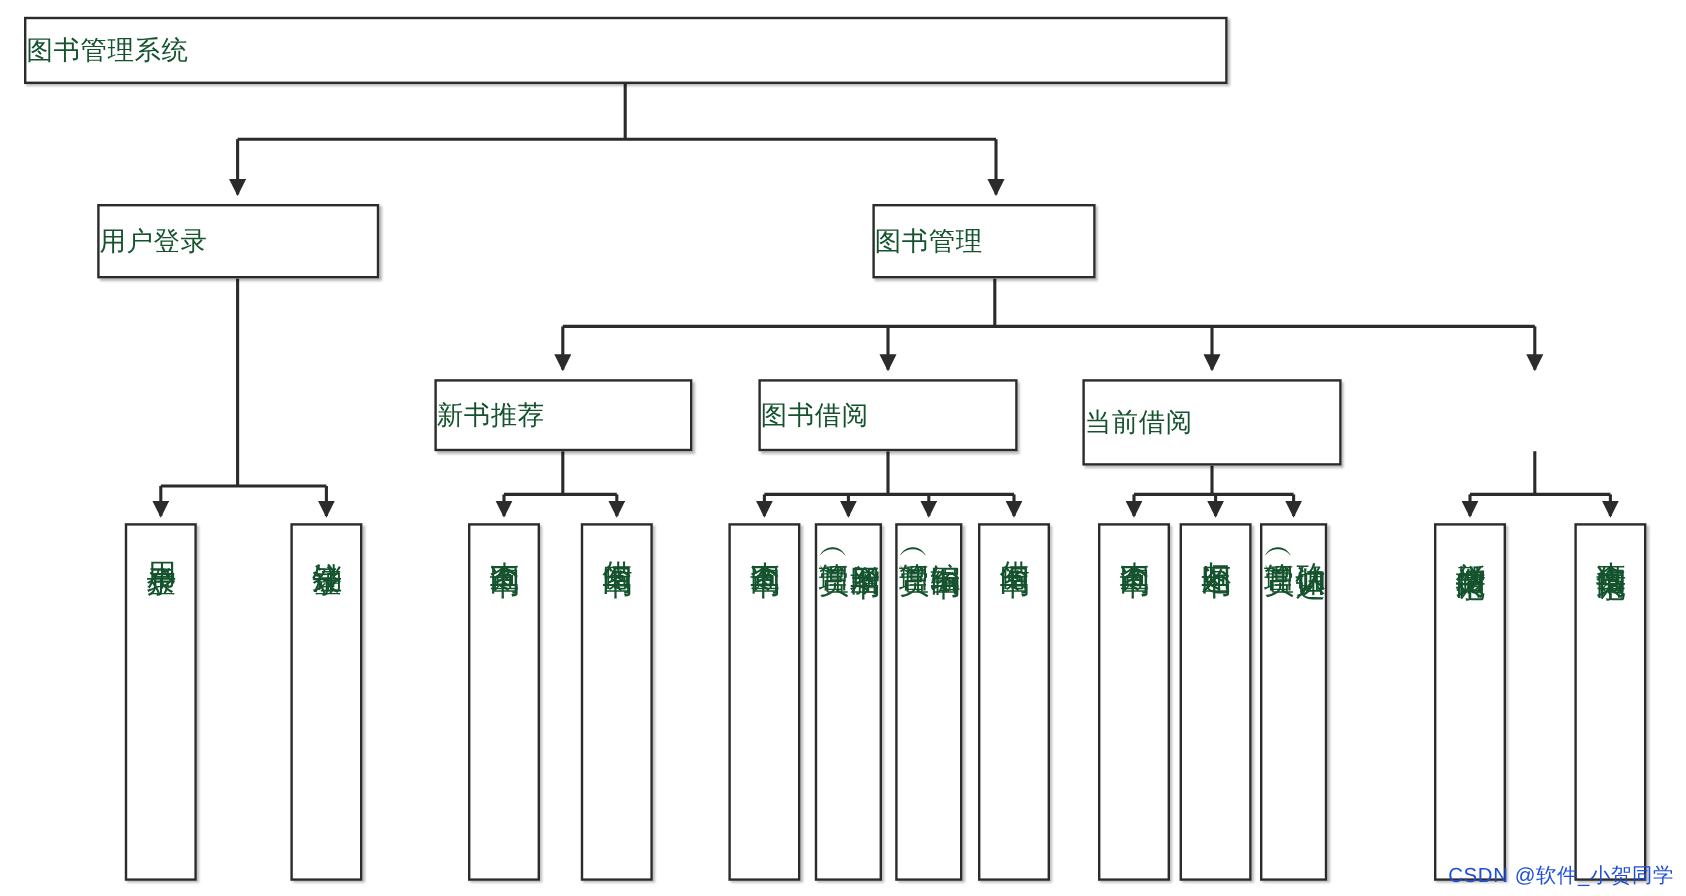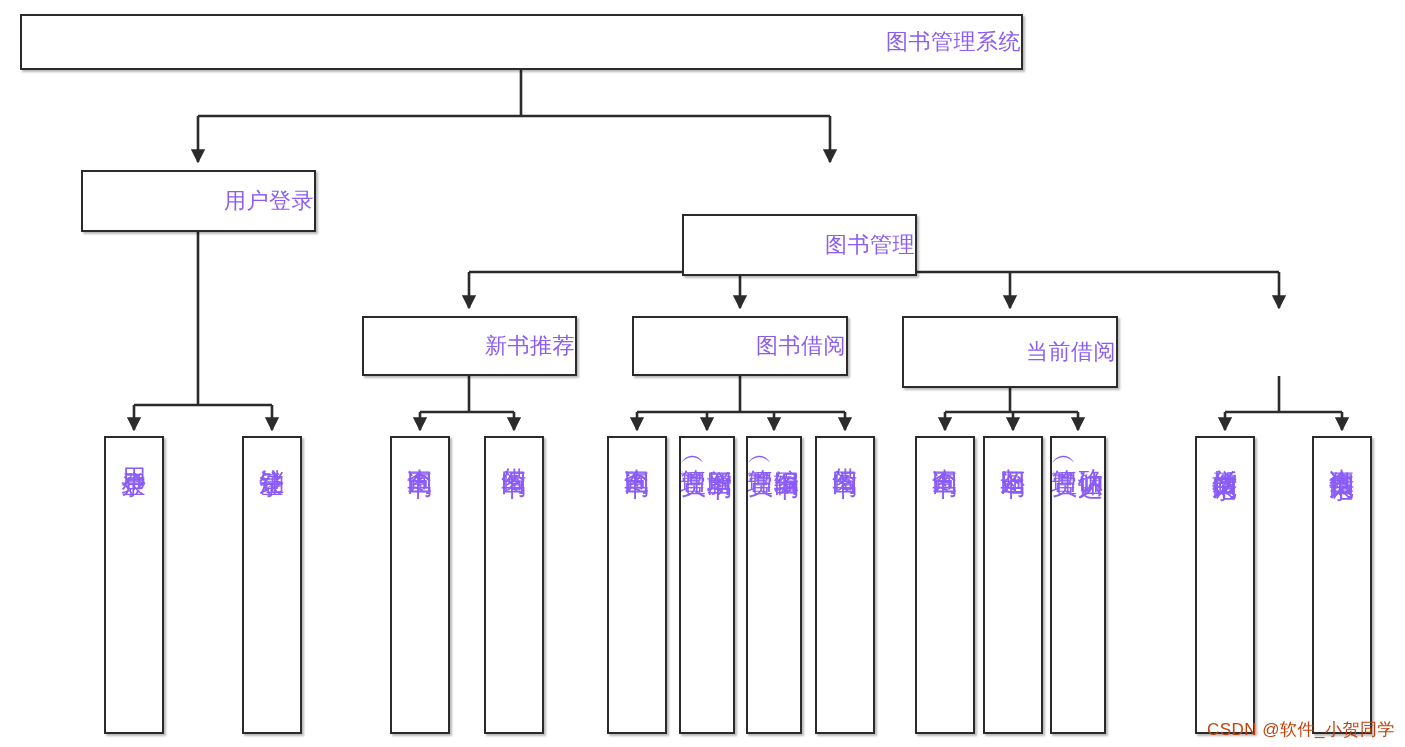--- a/index.html
+++ b/index.html
@@ -25,22 +25,22 @@
     height: 747px;
   }
   .node-box {
     position: absolute;
     box-sizing: border-box;
     background: #ffffff;
     border: 2px solid #2b2b2b;
     box-shadow: 2px 2px 2px rgba(0,0,0,0.28);
     display: flex;
     align-items: center;
-    justify-content: flex-end;
-    color: #8b5cf6;
+    justify-content: flex-start;
+    color: #14532d;
   }
   .node-label {
     text-align: center;
     line-height: 1.18;
     letter-spacing: 0.5px;
     white-space: pre-line;
   }
   .node-box.horizontal .node-label {
     writing-mode: horizontal-tb;
     font-size: 22px;
@@ -55,21 +55,21 @@
     font-size: 25px;
     letter-spacing: 2px;
     line-height: 1.05;
     margin: 0 auto;
   }
   .watermark {
     position: absolute;
     right: 10px;
     bottom: 6px;
     font-size: 17px;
-    color: #c2410c;
+    color: #1d4ed8;
     letter-spacing: 0.5px;
     user-select: none;
     white-space: nowrap;
     text-align: right;
   }
 </style>
 </head>
 <body>
 
 <div id="canvas">
@@ -136,21 +136,21 @@
     </g>
   </svg>
 
   <div class="node-box horizontal" style="left:20px; top:14px; width:1003px; height:56px;">
     <span class="node-label">图书管理系统</span>
   </div>
 
   <div class="node-box horizontal" style="left:81px; top:170px; width:235px; height:62px;">
     <span class="node-label">用户登录</span>
   </div>
-  <div class="node-box horizontal" style="left:682px; top:170px; width:235px; height:62px;margin-top:44px;">
+  <div class="node-box horizontal" style="left:727px; top:170px; width:186px; height:62px;">
     <span class="node-label">图书管理</span>
   </div>
 
   <div class="node-box horizontal" style="left:632px; top:316px; width:216px; height:60px;">
     <span class="node-label">图书借阅</span>
   </div>
   <div class="node-box horizontal" style="left:362px; top:316px; width:215px; height:60px;">
     <span class="node-label">新书推荐</span>
   </div>
   <div class="node-box horizontal" style="left:902px; top:316px; width:216px; height:72px;">

